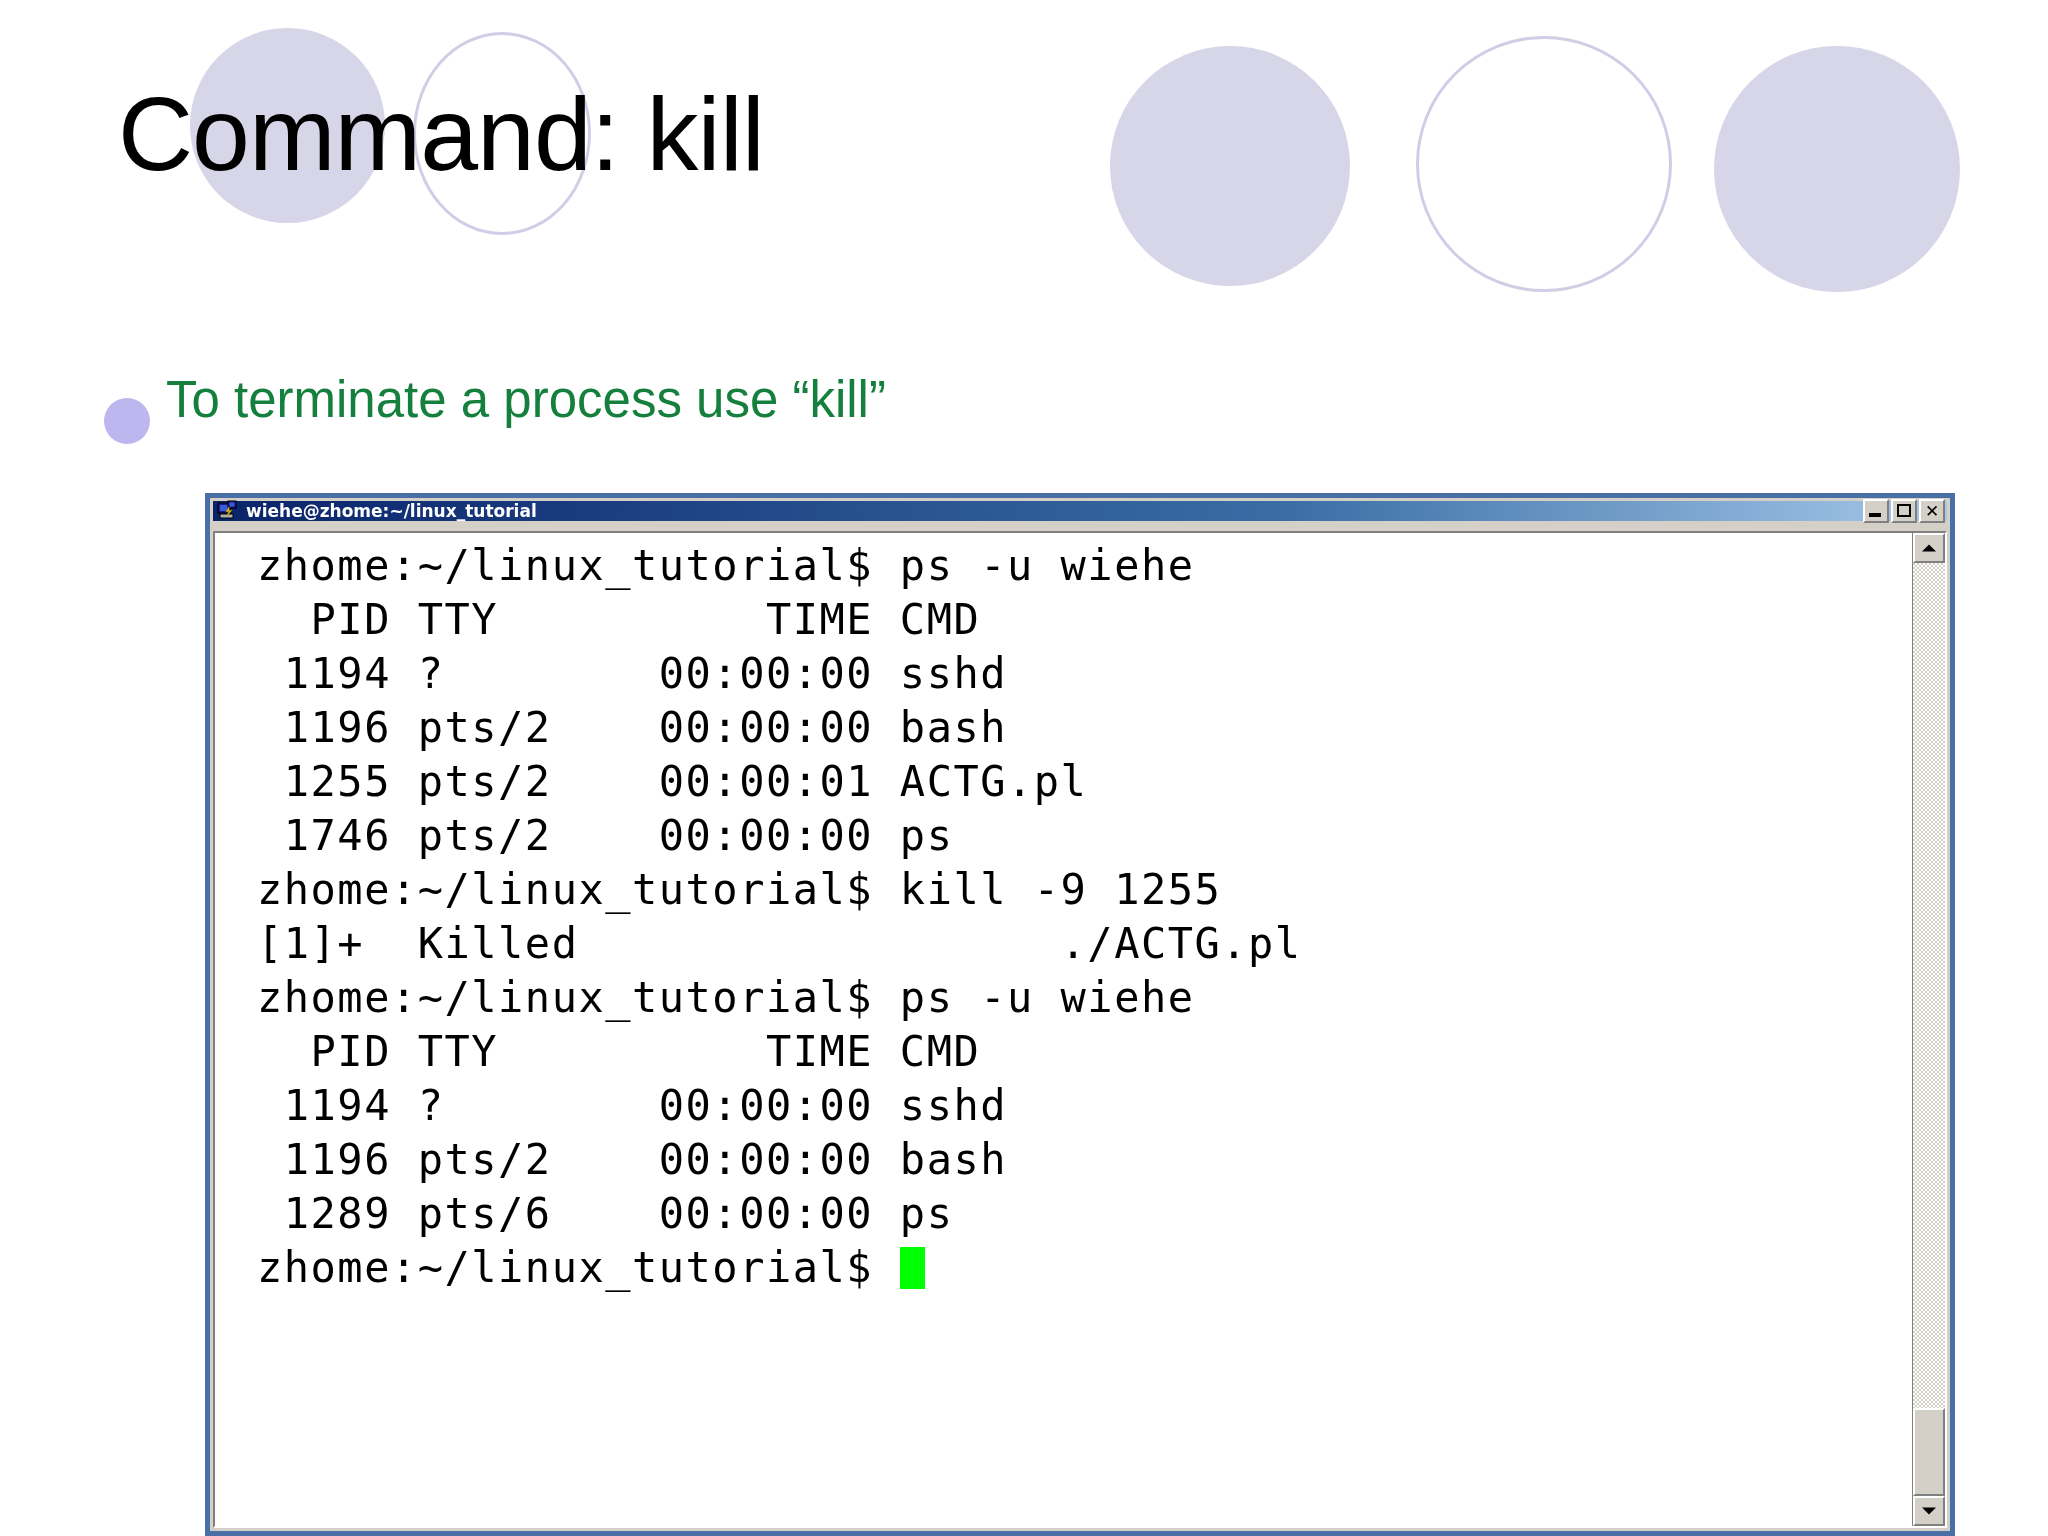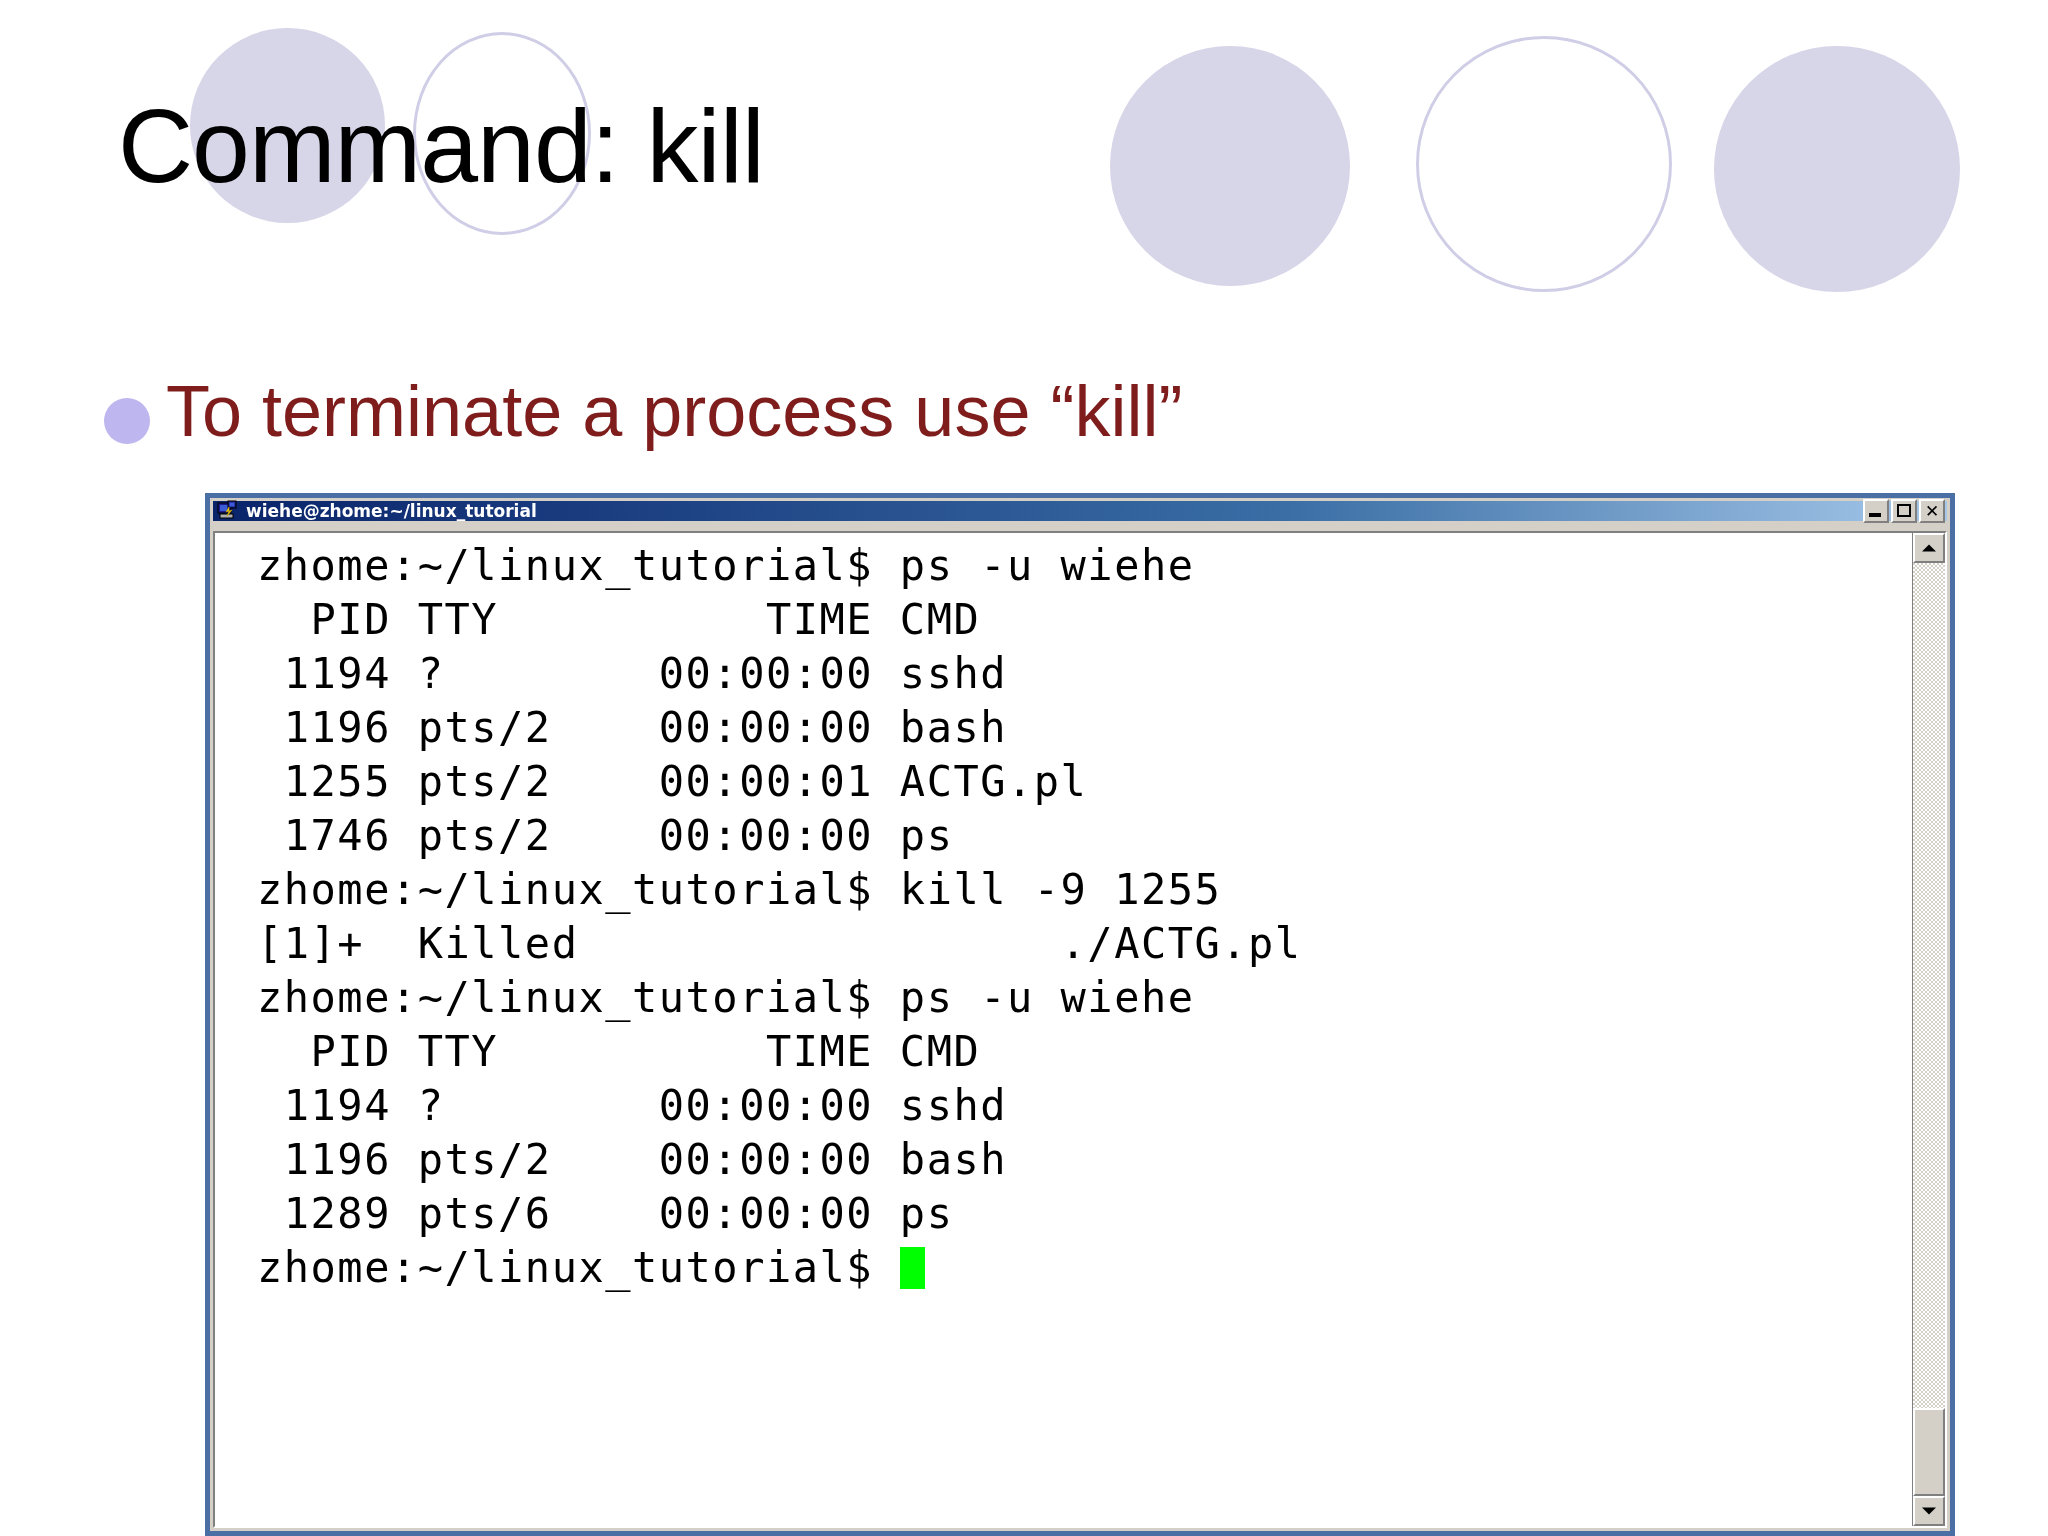--- a/index.html
+++ b/index.html
@@ -30,21 +30,21 @@
   .circle-outline {
     background: transparent;
     border: 3px solid #d0cee6;
     box-sizing: border-box;
   }
 
   
   .slide-title {
     position: absolute;
     left: 118px;
-    top: 92px;
+    top: 80px;
     font-size: 104px;
     line-height: 1.05;
     color: #000000;
     font-weight: normal;
     letter-spacing: -1px;
     white-space: nowrap;
     z-index: 5;
   }
 
   
@@ -59,22 +59,22 @@
   .bullet-marker {
     width: 46px;
     height: 46px;
     border-radius: 50%;
     background: #beb6ee;
     margin-top: 26px;
     margin-right: 16px;
     flex: 0 0 auto;
   }
   .bullet-text {
-    font-size: 72px;
-    color: #7f1d1d;
+    font-size: 51px;
+    color: #15803d;
     line-height: 1.1;
     white-space: nowrap;
   }
 
   
   .term-window {
     position: absolute;
     left: 205px;
     top: 493px;
     width: 1750px;

